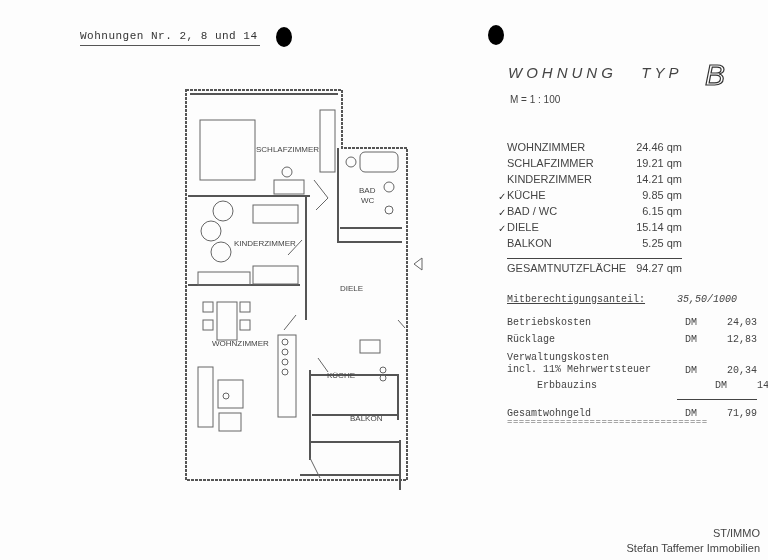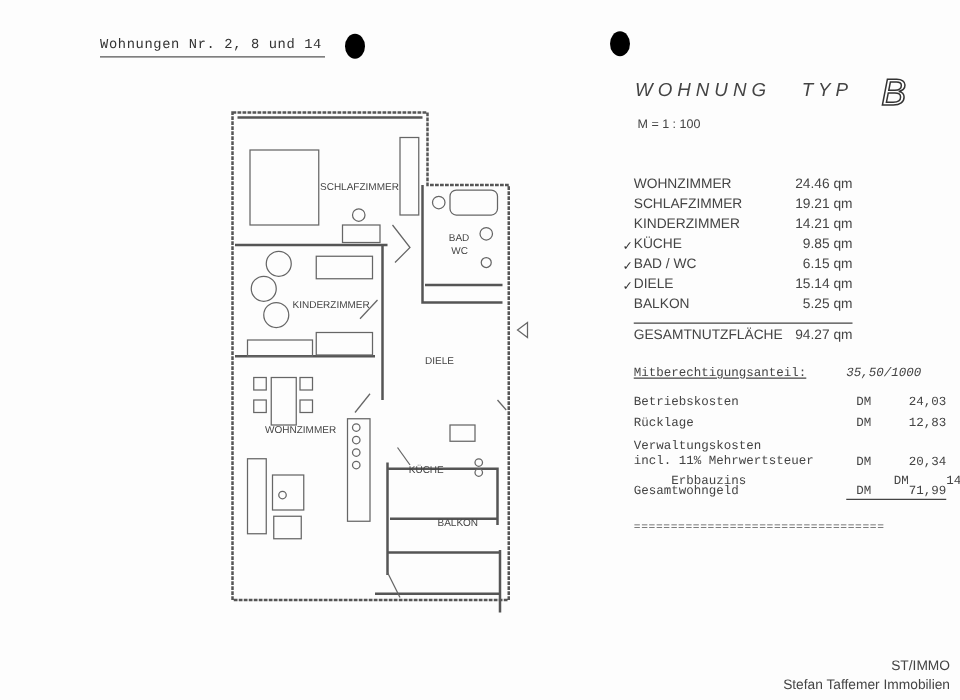--- a/index.html
+++ b/index.html
@@ -173,21 +173,21 @@
 incl. 11% Mehrwertsteuer</span>
     <span class="cur">DM</span>
     <span class="amt">20,34</span>
   </div>
 <div class="abs cost-row mono" style="top:380px;padding-left:30px;">
     <span class="lbl">Erbbauzins</span>
     <span class="cur">DM</span>
     <span class="amt">14,79</span>
   </div>
 <div class="abs cost-line"></div>
-<div class="abs cost-row mono" style="top:388px;justify-content:center;">
+<div class="abs cost-row mono" style="top:408px;justify-content:center;">
     <span class="lbl">Gesamtwohngeld</span>
     <span class="cur">DM</span>
     <span class="amt">71,99</span>
   </div>
 <div class="abs eq mono">==================================</div>
 
 <div class="abs footer" style="top:527px;text-align:center;">ST/IMMO</div>
 <div class="abs footer" style="top:542px;">Stefan Taffemer Immobilien</div>
 
 </body></html>

